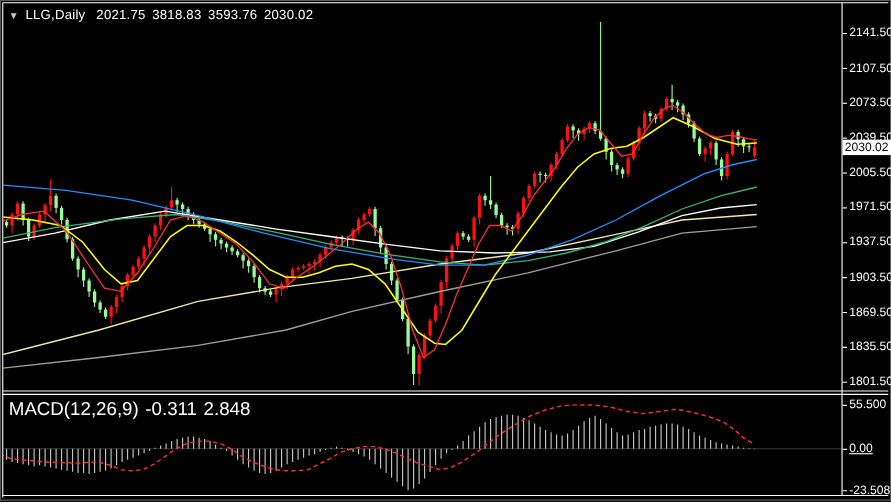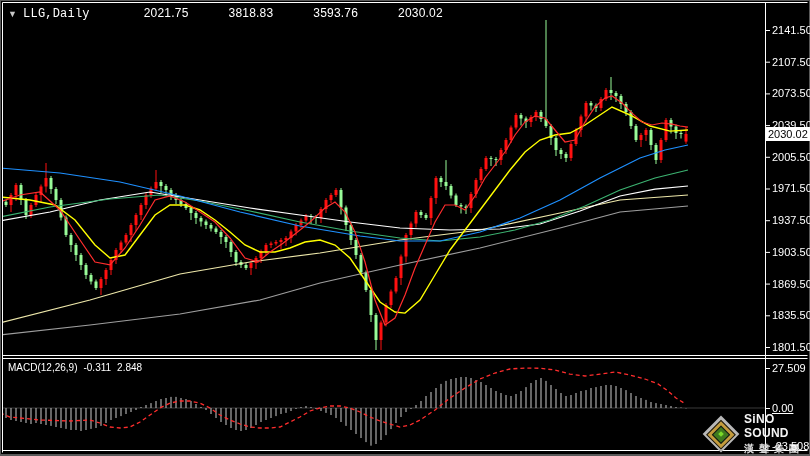--- a/index.html
+++ b/index.html
@@ -2,23 +2,23 @@
 <html><head>
 <meta charset="utf-8">
 <style>
   html,body{margin:0;padding:0;background:#000;}
   body{font-family:"Liberation Sans", sans-serif;}
   #window{position:relative;width:810px;height:456px;background:#000;overflow:hidden;}
   #chart-svg{position:absolute;left:0;top:0;}
   .ovl{position:absolute;color:#fff;white-space:nowrap;}
   #title-bar{left:8px;top:6px;font-size:12px;letter-spacing:0.2px;z-index:3;}
   #title-bar .dd{color:#C8C8C8;font-size:9px;margin-right:6px;}
-  #title-bar .sym{margin-right:20px;font-family:Liberation Mono, monospace;}
-  #title-bar span.v{margin-right:6px;margin-left:34px;}
-  #macd-label{left:8px;top:362px;font-size:10px;z-index:3;}
+  #title-bar .sym{margin-right:10px;}
+  #title-bar span.v{margin-right:6px;}
+  #macd-label{left:8px;top:362px;font-size:17px;z-index:3;}
   #macd-label span{margin-right:6px;}
   .axlbl{position:absolute;left:772px;font-size:11px;color:#fff;z-index:2;}
   #price-tag{position:absolute;left:766px;width:43px;height:14px;background:#fff;color:#000;
     font-size:11px;line-height:14px;padding-left:2px;z-index:4;}
   #logo{position:absolute;left:702px;top:413px;width:104px;height:42px;z-index:1;display:flex;align-items:center;}
   #logo-diamond{width:26px;height:26px;background:#B8B8B8;transform:rotate(45deg);
     display:flex;align-items:center;justify-content:center;flex:0 0 auto;margin-left:6px;}
   #logo-diamond .l2{width:19px;height:19px;background:#C49B3C;border:1px solid #141414;
     display:flex;align-items:center;justify-content:center;}
   #logo-diamond .l3{width:11px;height:11px;background:#3F7A1E;border:1px solid #141414;
@@ -508,35 +508,22 @@
       <div class="axlbl" style="top: 119.096px;">2039.50</div>
       <div class="axlbl" style="top: 150.795px;">2005.50</div>
       <div class="axlbl" style="top: 182.493px;">1971.50</div>
       <div class="axlbl" style="top: 214.192px;">1937.50</div>
       <div class="axlbl" style="top: 245.891px;">1903.50</div>
       <div class="axlbl" style="top: 277.589px;">1869.50</div>
       <div class="axlbl" style="top: 309.288px;">1835.50</div>
       <div class="axlbl" style="top: 340.987px;">1801.50</div>
     </div>
   <div id="macd-scale-labels">
-      <div class="axlbl" style="top: 362.001px; z-index: 6;">27.509</div>
+      <div class="axlbl" style="top: 362.001px; z-index: 6;">55.500</div>
       <div class="axlbl" style="top: 402px; z-index: 6; text-decoration: underline;">0.00</div>
       <div class="axlbl" style="top: 439.705px; z-index: 6;">-23.508</div>
     </div>
 
-  <div id="logo">
-    <div id="logo-diamond">
-      <div class="l2">
-          <div class="l3">
-            <div class="l4"></div>
-          </div>
-        </div>
-    </div>
-    <div id="logo-text">
-      <div id="logo-line1">SiNO SOUND</div>
-      <div id="logo-line2">漢聲集團</div>
-    </div>
-  </div>
 
   <div class="hit" style="left:3px;top:3px;width:762px;height:352px;"></div>
   <div class="hit" style="left:3px;top:354px;width:762px;height:6px;"></div>
   <div class="hit" style="left:3px;top:360px;width:762px;height:90px;"></div>
 </div>
 
 </body></html>

